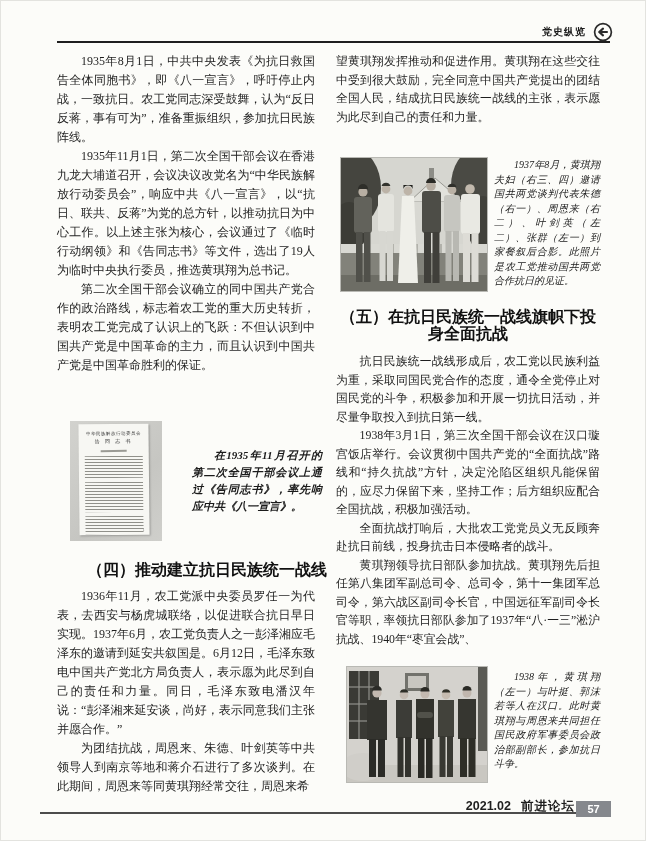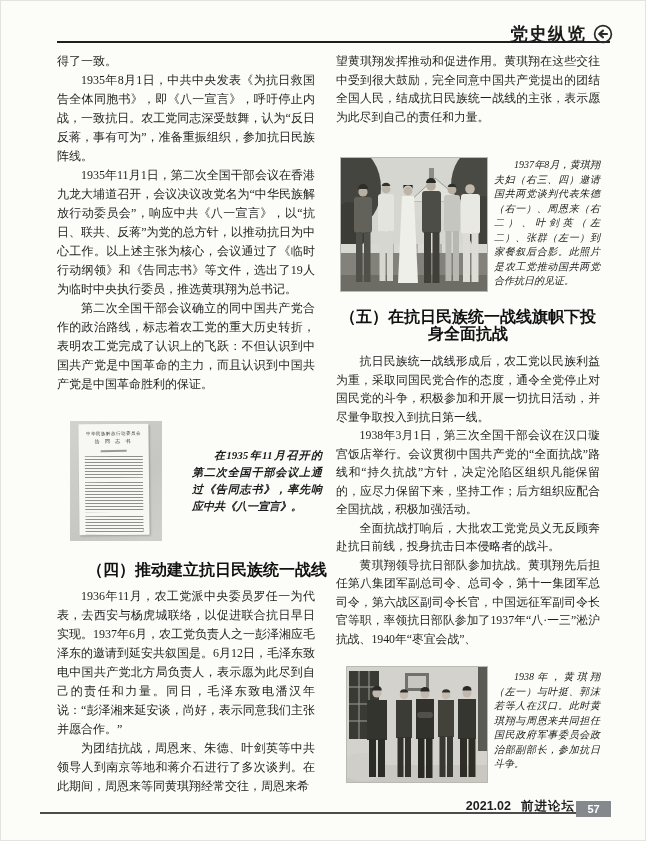--- a/index.html
+++ b/index.html
@@ -6,21 +6,21 @@
   .page{
     position:relative;width:646px;height:841px;margin:0 auto;
     background:#fcfcf9;overflow:hidden;
     font-family:"Liberation Serif","DejaVu Serif",serif;
     color:#1e1e1e;
     box-shadow:inset 0 0 0 1px #e3e3df;
   }
   
   .header-rule{position:absolute;left:57px;right:36px;top:41px;height:2px;background:#1f1f1f;}
   .header-box{position:absolute;top:22px;right:33px;display:flex;align-items:center;gap:7px;}
-  .header-title{font-family:"Liberation Sans","DejaVu Sans",sans-serif;font-weight:bold;font-size:18px;color:#1c1c1c;letter-spacing:1px;}
+  .header-title{font-family:"Liberation Sans","DejaVu Sans",sans-serif;font-weight:bold;font-size:10px;color:#1c1c1c;letter-spacing:1px;}
   .logo-icon svg{display:block;}
   
   .col-block{position:absolute;font-size:12px;line-height:19px;}
   .para{margin:0;text-indent:2em;text-align:justify;}
   .para.noindent{text-indent:0;}
   .sec-heading{
     font-family:"Liberation Sans","DejaVu Sans",sans-serif;
     font-weight:bold;font-size:16px;color:#111;margin:0;
   }
   .sec-heading.h4{padding-left:30px;}
@@ -74,21 +74,20 @@
     <span class="header-title">党史纵览</span>
     <span class="logo-icon">
       <svg width="20" height="20" viewBox="0 0 20 20">
         <circle cx="10" cy="10" r="8.4" fill="none" stroke="#2b2b2b" stroke-width="1.7"></circle>
         <path d="M14 10 H7.4 M10 6.6 L6.2 10 L10 13.4" fill="none" stroke="#2b2b2b" stroke-width="2.1" stroke-linecap="round" stroke-linejoin="round"></path>
       </svg>
     </span>
   </div>
 
   <div class="col-block" style="left:57px;top:52px;width:258px;">
-    <p class="para noindent">得了一致。</p>
     <p class="para">1935年8月1日，中共中央发表《为抗日救国告全体同胞书》，即《八一宣言》，呼吁停止内战，一致抗日。农工党同志深受鼓舞，认为“反日反蒋，事有可为”，准备重振组织，参加抗日民族阵线。</p>
     <p class="para">1935年11月1日，第二次全国干部会议在香港九龙大埔道召开，会议决议改党名为“中华民族解放行动委员会”，响应中共《八一宣言》，以“抗日、联共、反蒋”为党的总方针，以推动抗日为中心工作。以上述主张为核心，会议通过了《临时行动纲领》和《告同志书》等文件，选出了19人为临时中央执行委员，推选黄琪翔为总书记。</p>
     <p class="para">第二次全国干部会议确立的同中国共产党合作的政治路线，标志着农工党的重大历史转折，表明农工党完成了认识上的飞跃：不但认识到中国共产党是中国革命的主力，而且认识到中国共产党是中国革命胜利的保证。</p>
   </div>
 
   <div class="figure" style="left:70px;top:421px;width:252px;height:125px;">
     <div class="doc-backdrop">
       <div class="doc-page">
         <div class="doc-title1">中华民族解放行动委员会</div>
         <div class="doc-title2">告 同 志 书</div>

